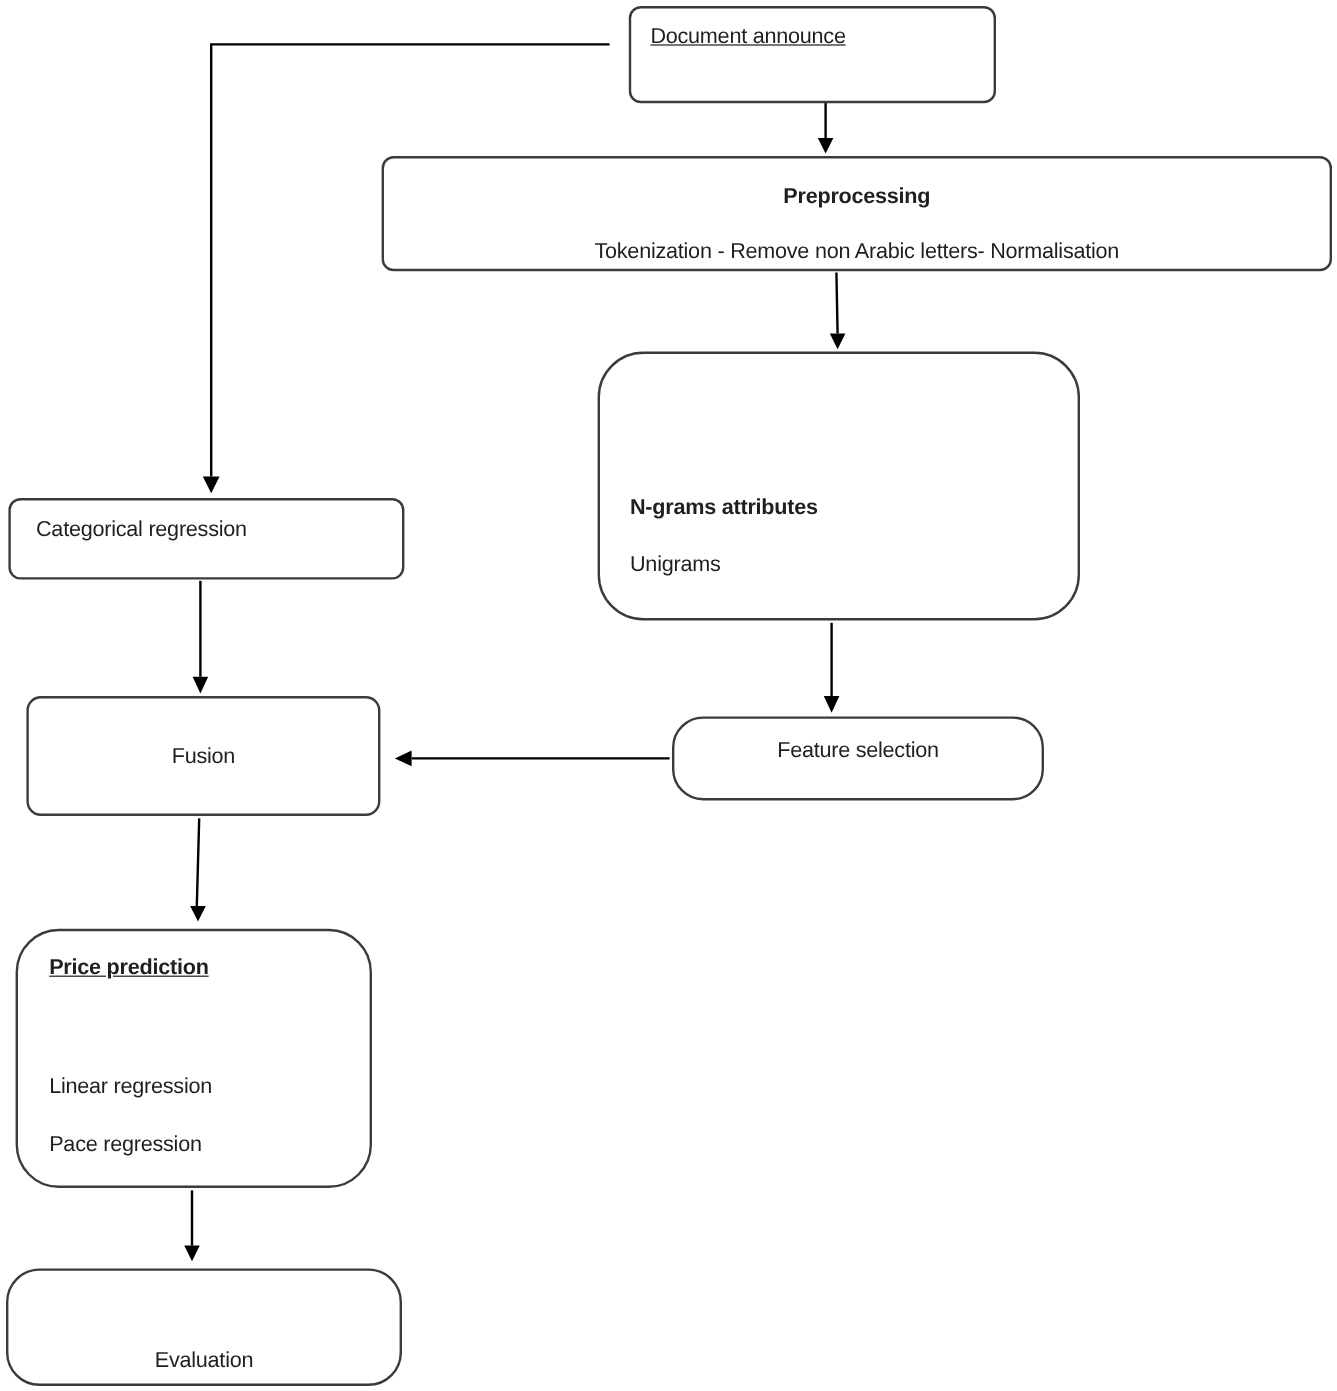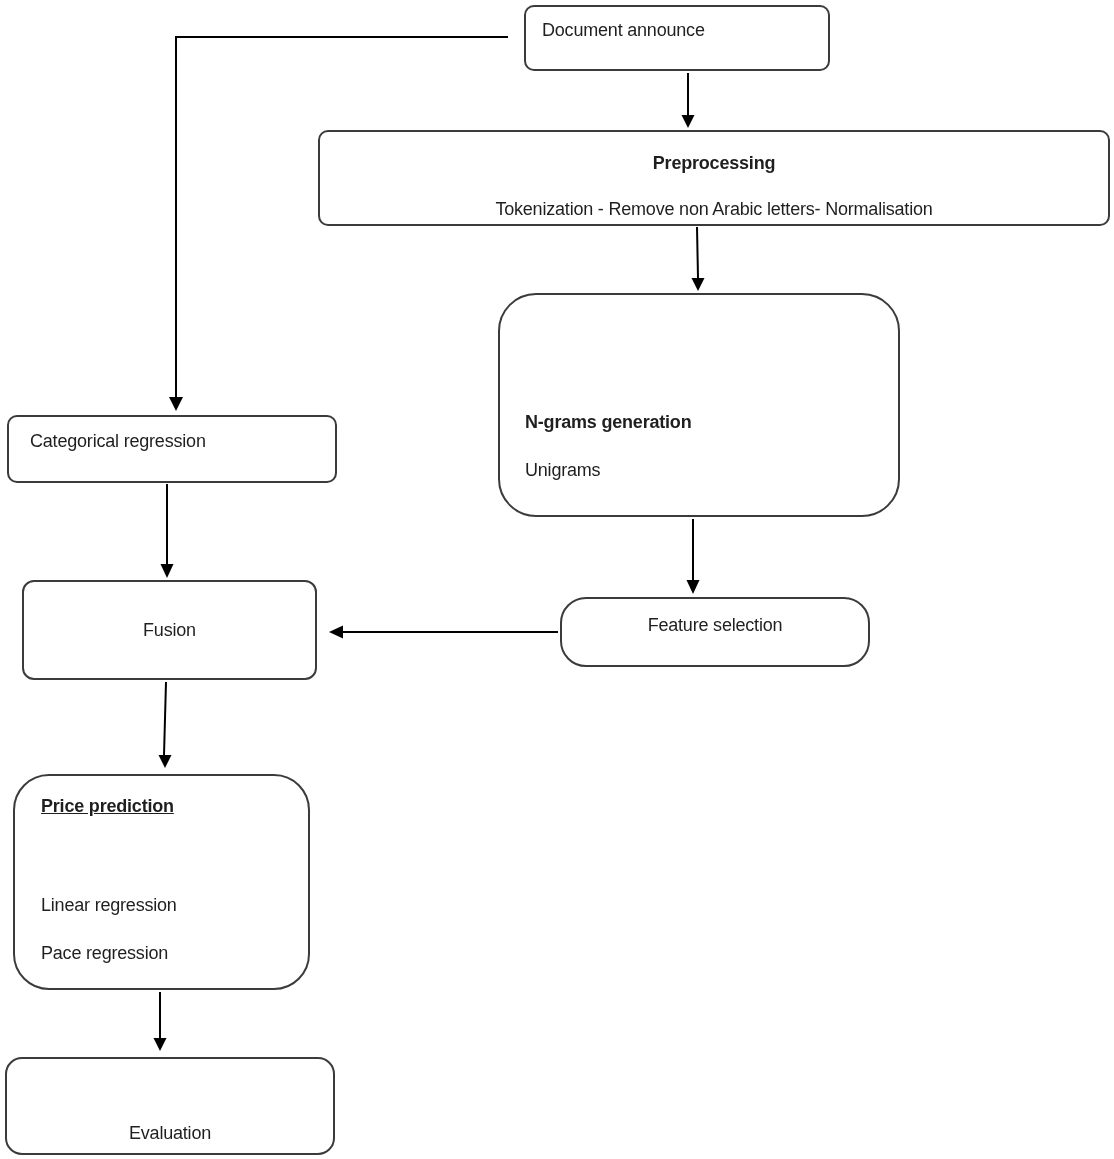--- a/index.html
+++ b/index.html
@@ -24,32 +24,32 @@
     position:absolute;
     background:var(--bg);
     border:2px solid var(--border);
     font-size:18px;
     line-height:24px;
     letter-spacing:-0.2px;
   }
   .node .bold{font-weight:bold;}
   .node .underline{text-decoration:underline;}
 
-  .doc{left:524px;top:5px;width:306px;height:66px;border-radius:10px;padding:11px 16px;}
+  .doc{left:524px;top:5px;width:306px;height:81px;border-radius:10px;padding:11px 16px;text-decoration:underline;}
   .pre{left:318px;top:130px;width:792px;height:96px;border-radius:10px;padding-top:19px;text-align:center;}
   .pre .sub{margin-top:22px;}
   .cat{left:7px;top:415px;width:330px;height:68px;border-radius:10px;padding:12px 16px 0 21px;}
   .ngr{left:498px;top:293px;width:402px;height:224px;border-radius:38px;padding:115px 20px 0 25px;}
   .ngr .sub{margin-top:24px;}
   .fus{left:22px;top:580px;width:295px;height:100px;border-radius:12px;display:flex;align-items:center;justify-content:center;}
   .fea{left:560px;top:597px;width:310px;height:70px;border-radius:26px;padding-top:14px;text-align:center;}
   .pri{left:13px;top:774px;width:297px;height:216px;border-radius:36px;padding:18px 18px 0 26px;}
   .pri .item1{margin-top:75px;}
   .pri .item2{margin-top:24px;}
-  .eva{left:5px;top:1057px;width:330px;height:98px;border-radius:17px;padding-top:62px;text-align:center;}
+  .eva{left:5px;top:1057px;width:330px;height:98px;border-radius:28px;padding-top:62px;text-align:center;}
 </style>
 </head>
 <body>
 
 <div class="canvas">
 
   <svg class="arrows" viewBox="0 0 1114 1159">
     <g>
       <polyline class="line" points="508,37 176,37 176,397"></polyline>
       <polygon class="head" points="169,397 183,397 176,411"></polygon>
@@ -91,21 +91,21 @@
   <div class="node pre">
     <div class="bold">Preprocessing</div>
     <div class="sub">Tokenization - Remove non Arabic letters- Normalisation</div>
   </div>
 
   <div class="node cat">
     <span>Categorical regression</span>
   </div>
 
   <div class="node ngr">
-    <div class="bold">N-grams generation</div>
+    <div class="bold">N-grams attributes</div>
     <div class="sub">Unigrams</div>
   </div>
 
   <div class="node fea">
     <span>Feature selection</span>
   </div>
 
   <div class="node fus">
     <span>Fusion</span>
   </div>

